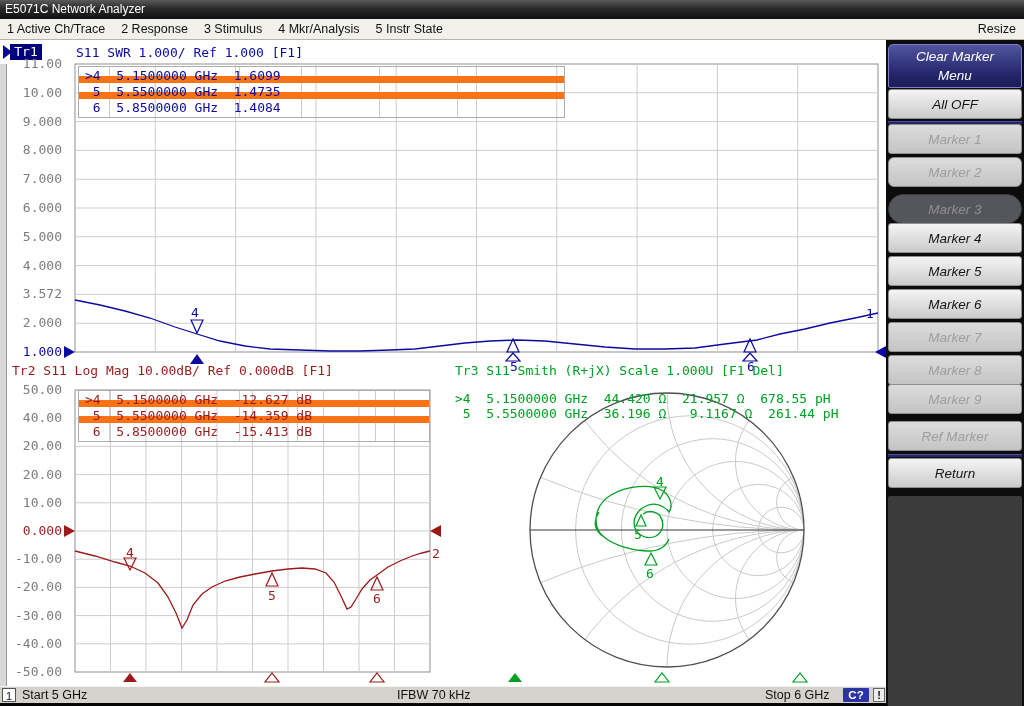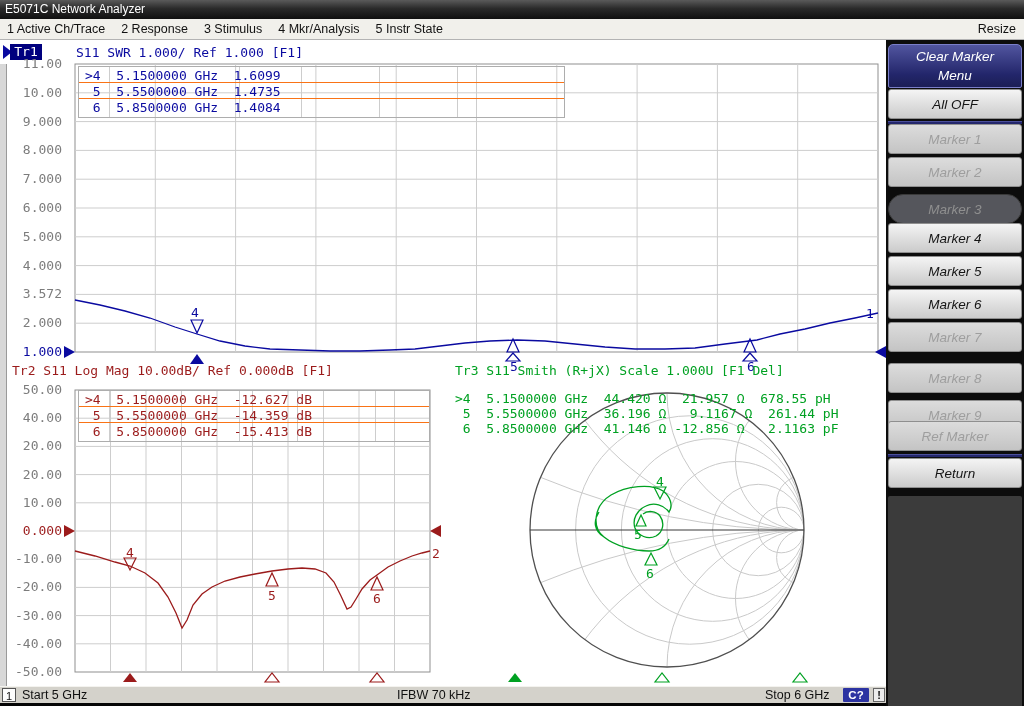--- a/index.html
+++ b/index.html
@@ -20,21 +20,21 @@
   .menuitem{white-space:nowrap;}
   #resize{position:absolute;right:8px;top:0;line-height:20px;}
   #mainbg{left:0;top:40px;width:886px;height:646px;background:#fff;z-index:0;}
   #leftstrip{left:0;top:64px;width:6px;height:622px;background:#d8d8d8;border-right:1px solid #9a9a9a;z-index:0;}
   #gfx{left:0;top:0;width:1024px;height:706px;z-index:1;pointer-events:none;}
   
   #tr1chip{left:10px;top:44px;width:32px;height:16px;background:#00007e;color:#fff;text-align:center;z-index:2;}
   
   .mtable{position:absolute;border:1px solid #adadad;background:transparent;z-index:2;}
   .vln{position:absolute;top:0;bottom:0;width:1px;background:#cdcdcd;}
-  .mrow{position:relative;height:16px;box-sizing:border-box;border-bottom:1px solid #f97316;padding:1px 0 0 6px;}
+  .mrow{position:relative;height:16px;box-sizing:border-box;border-bottom:7px solid #f97316;padding:1px 0 0 6px;}
   .mrow:last-child{border-bottom:none;}
   
   #sidebar{left:886px;top:40px;width:138px;height:666px;background:#0c0c0c;z-index:2;font-style:italic;}
   #sbtitle{position:absolute;left:2px;top:4px;width:134px;height:44px;border-radius:5px 5px 2px 2px;
            background:linear-gradient(#51559f,#23266b 70%,#1b1e55);border:1px solid #7a7ec9;box-sizing:border-box;
            color:#fff;font-size:13.5px;text-align:center;line-height:19px;padding-top:2px;}
   .btn{position:absolute;left:2px;width:134px;height:30px;border:1px solid #8f8f8f;border-radius:3px;
        background:linear-gradient(#f4f4f4,#cbcbcb);font-size:13.5px;color:#151515;
        display:flex;align-items:center;justify-content:center;box-sizing:border-box;}
   .btn.disabled{color:#9e9e9e;background:linear-gradient(#dcdcdc,#c4c4c4);}
@@ -208,42 +208,41 @@
   </div>
 
   <div class="abs mono c2 z2" style="left:126px;top:545px;">4</div>
   <div class="abs mono c2 z2" style="left:268px;top:588px;">5</div>
   <div class="abs mono c2 z2" style="left:373px;top:591px;">6</div>
   <div class="abs mono c2 z2" style="left:432px;top:546px;">2</div>
 
   <div class="abs mono c3 z2" style="left:455px;top:363px;">Tr3 S11 Smith (R+jX) Scale 1.000U [F1 Del]</div>
   <div class="abs mono c3 z2" style="left:455px;top:391px;">&gt;4  5.1500000 GHz  44.420 Ω  21.957 Ω  678.55 pH</div>
   <div class="abs mono c3 z2" style="left:455px;top:406px;"> 5  5.5500000 GHz  36.196 Ω   9.1167 Ω  261.44 pH</div>
-  <div class="abs mono c3 z2" style="left:455px;top:421px;"> 6  5.8500000 GHz  41.146 Ω -12.856 Ω   2.1163 pF</div>
 
   <div class="abs mono c3 z2" style="left:656px;top:474px;">4</div>
   <div class="abs mono c3 z2" style="left:634px;top:527px;">5</div>
   <div class="abs mono c3 z2" style="left:646px;top:566px;">6</div>
 
   <div class="abs" id="sidebar">
     <div id="sbtitle">
       <div>Clear Marker</div>
       <div>Menu</div>
     </div>
     <div class="btn" style="top:49px;">All OFF</div>
     <div class="sbsep" style="top:81px;"></div>
     <div class="btn disabled" style="top:84px;">Marker 1</div>
-    <div class="btn disabled" style="top:117px;">Marker 2</div>
+    <div class="btn disabled" style="top:117px;border-radius:6px;">Marker 2</div>
     <div class="btn pressed" style="top:154px;border-radius:15px;">Marker 3</div>
     <div class="btn" style="top:183px;">Marker 4</div>
     <div class="btn" style="top:216px;">Marker 5</div>
     <div class="btn" style="top:249px;">Marker 6</div>
     <div class="btn disabled" style="top:282px;">Marker 7</div>
-    <div class="btn disabled" style="top:323px;">Marker 8</div>
-    <div class="btn disabled" style="top:360px;text-align:center;">Marker 9</div>
+    <div class="btn disabled" style="top:315px;">Marker 8</div>
+    <div class="btn disabled" style="top:344px;text-align:center;">Marker 9</div>
     <div class="btn disabled" style="top:381px;">Ref Marker</div>
     <div class="sbsep" style="top:414px;"></div>
     <div class="btn" style="top:418px;">Return</div>
     <div id="sbpanel"></div>
   </div>
 
   <div class="abs" id="statusbar">
     <div id="chanbox">1</div>
     <span class="abs" style="left:22px;top:1px;">Start 5 GHz</span>
     <span class="abs" style="left:397px;top:1px;">IFBW 70 kHz</span>

